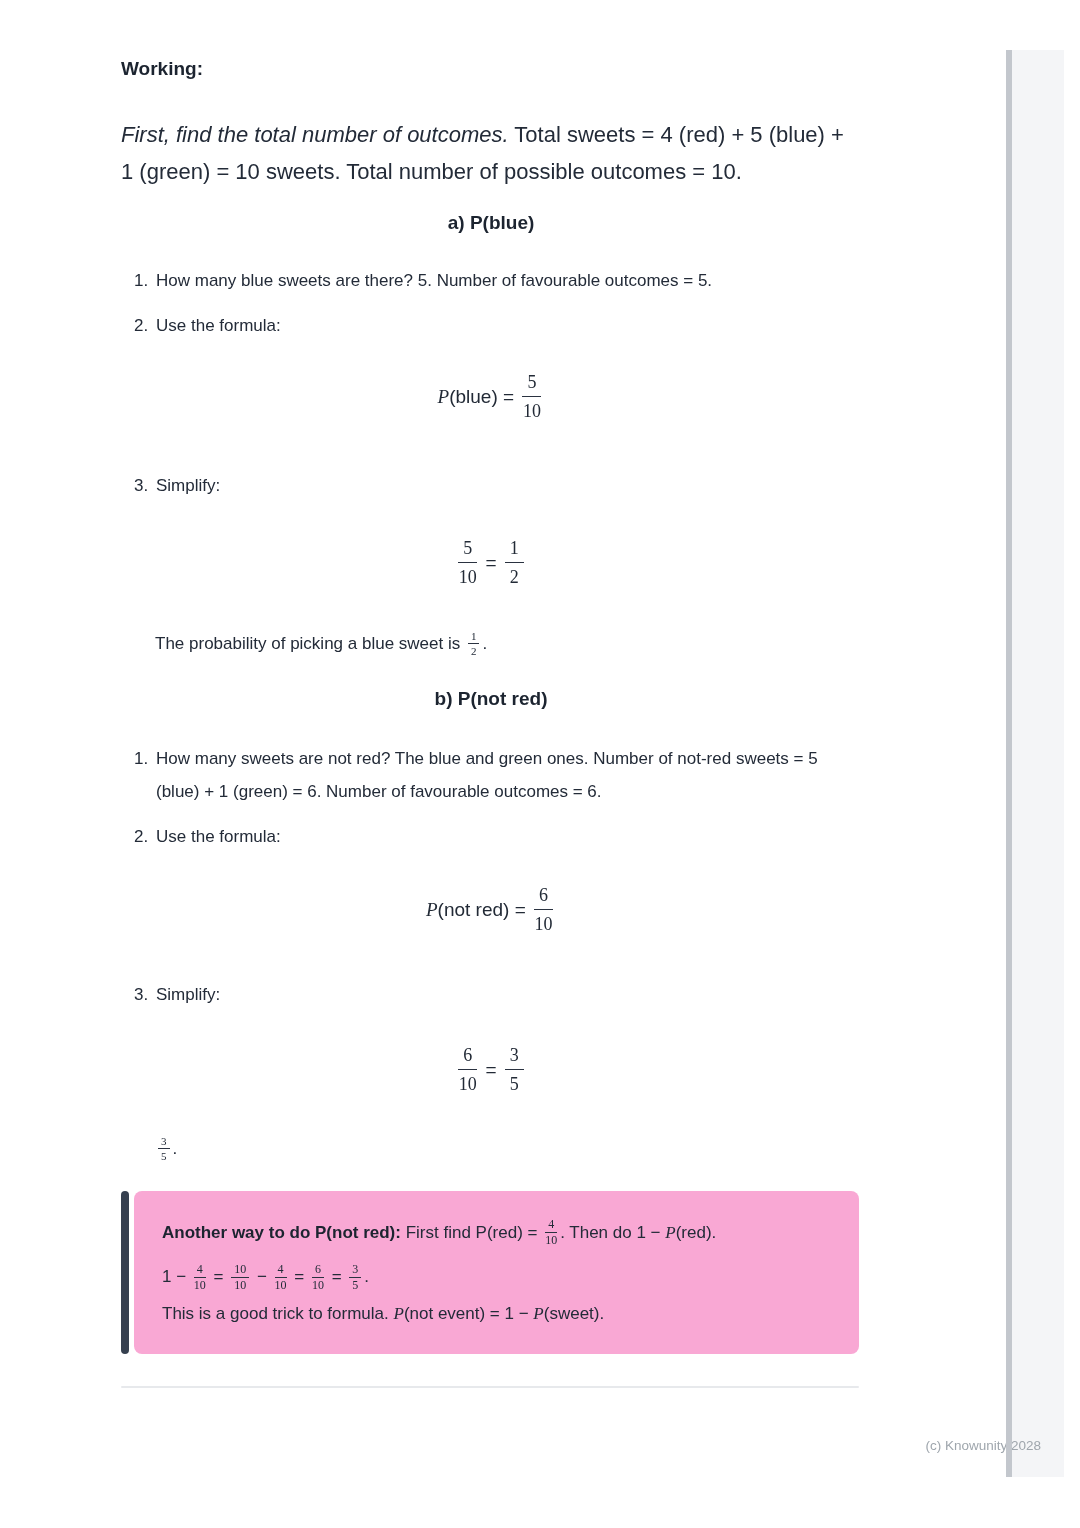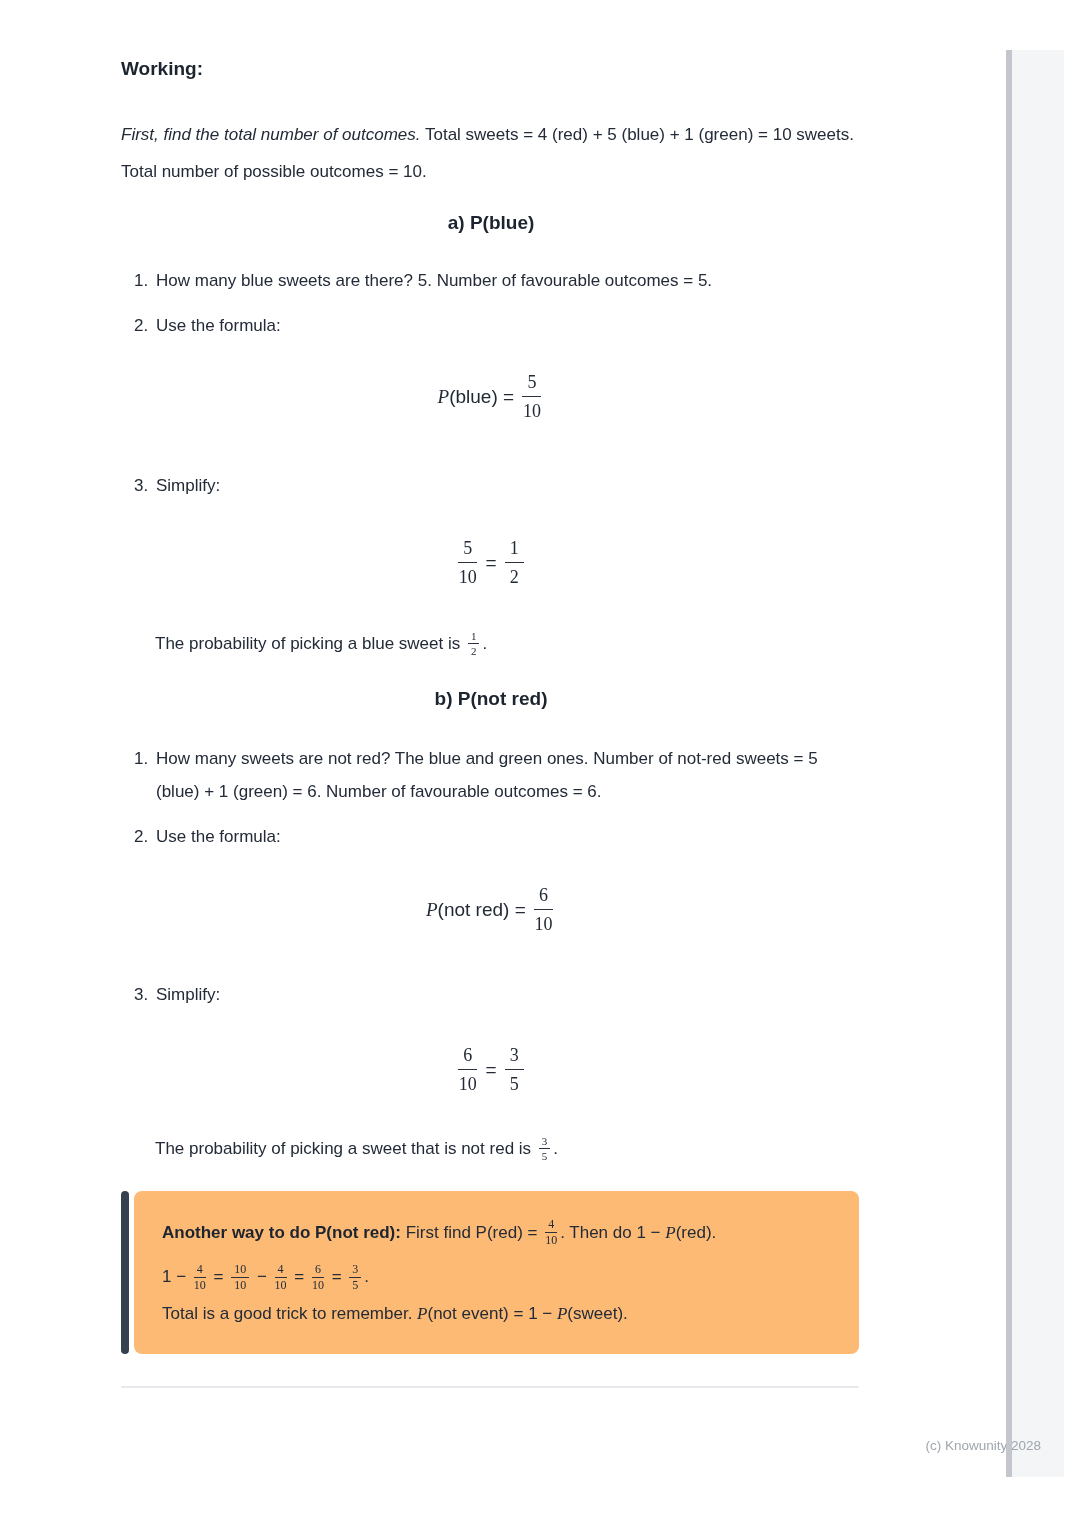--- a/index.html
+++ b/index.html
@@ -6,21 +6,21 @@
   html,body { background:#ffffff; }
   body {
     width:1080px; height:1528px; position:relative; overflow:hidden;
     font-family:"Liberation Sans", sans-serif;
     color:#232b38;
   }
   .page { position:relative; width:1080px; height:1528px; padding:58px 0 16px 90px;margin-left:31px; }
   .content { width:740px; }
 
   .h-bold { font-size:19px; font-weight:bold; line-height:22px; color:#1c2430; }
-  .intro { margin-top:36px; font-size:17px; line-height:37px; }
+  .intro { margin-top:36px; font-size:22px; line-height:37px; }
   .intro .it { font-style:italic; }
 
   .sec-heading { margin-top:22px; font-size:19px; font-weight:bold; line-height:22px; color:#1c2430;text-align:center; }
 
   .steps { margin-top:30px; }
   .step { display:flex; font-size:17px; line-height:33px; }
   .step + .step { margin-top:12px; }
   .step .marker { width:22px; flex:none; margin-left:13px; }
   .step .stext { flex:1; }
 
@@ -53,21 +53,21 @@
   .result { margin-top:40px; margin-left:34px; font-size:17px; line-height:24px; }
   .mt-result-b { margin-top:38px; }
   .sec-b { margin-top:30px; }
   .steps-b { margin-top:32px; }
   .step3-a { margin-top:44px !important; }
   .step3-b { margin-top:40px !important; }
 
   .callout { display:flex; margin-top:28px; width:738px; }
   .callout-bar { width:8px; flex:none; background:#36404f; border-radius:6px; }
   .callout-box {
-    flex:1; margin-left:5px; background:#fdba74; border-radius:8px;
+    flex:1; margin-left:5px; background:#f9a8d4; border-radius:8px;
     padding:22px 28px 24px 28px; font-size:17px; color:#232b38;
   }
   .co-line1 { text-align:justify; line-height:40px; }
   .co-line1 .lead-b { font-weight:bold; color:#1c2430; }
   .co-eq { margin-top:6px; line-height:36px; font-family:"Liberation Serif", serif; font-size:17px; }
   .co-trick { margin-top:2px; line-height:33px; }
 
   .divider { margin-top:32px; width:738px; height:2px; background:#e7e9ec; border-radius:1px; }
 
   .footer {
@@ -137,28 +137,28 @@
 
     <div class="steps">
       <div class="step step3-b">
           <span class="marker">3.</span>
           <span class="stext">Simplify:</span>
         </div>
     </div>
 
     <div class="display-math dm-b2"><span class="frac"><span class="fnum">6</span><span class="fden">10</span></span><span class="mr"> = </span><span class="frac"><span class="fnum">3</span><span class="fden">5</span></span></div>
 
-    <p class="result mt-result-b"><span>The probability of picking a sweet that is not red is </span><span class="ifrac small"><span class="fnum">3</span><span class="fden">5</span></span><span>.</span></p>
+    <p class="result mt-result-b"><span class="ifrac small"><span class="fnum">3</span><span class="fden">5</span></span><span>.</span></p>
 
     <div class="callout">
       <div class="callout-bar"></div>
       <div class="callout-box">
         <p class="co-line1"><span class="lead-b">Another way to do P(not red):</span><span> First find P(red) = </span><span class="ifrac"><span class="fnum">4</span><span class="fden">10</span></span><span>. Then do </span><span class="mr">1 − </span><span class="mi">P</span><span class="mr">(red).</span></p>
         <p class="co-eq"><span class="mr">1 − </span><span class="ifrac"><span class="fnum">4</span><span class="fden">10</span></span><span class="mr"> = </span><span class="ifrac"><span class="fnum">10</span><span class="fden">10</span></span><span class="mr"> − </span><span class="ifrac"><span class="fnum">4</span><span class="fden">10</span></span><span class="mr"> = </span><span class="ifrac"><span class="fnum">6</span><span class="fden">10</span></span><span class="mr"> = </span><span class="ifrac"><span class="fnum">3</span><span class="fden">5</span></span><span class="mr">.</span></p>
-        <p class="co-trick"><span>Total is a good trick to remember. </span><span class="mi">P</span><span class="mr">(not event) = 1 − </span><span class="mi">P</span><span class="mr">(sweet).</span></p>
+        <p class="co-trick"><span>This is a good trick to formula. </span><span class="mi">P</span><span class="mr">(not event) = 1 − </span><span class="mi">P</span><span class="mr">(sweet).</span></p>
       </div>
     </div>
 
     <div class="divider"></div>
   </div>
 
   <div class="footer">(c) Knowunity 2028</div>
 
   <div class="scroll-track"></div>
   <div class="scroll-thumb"></div>

